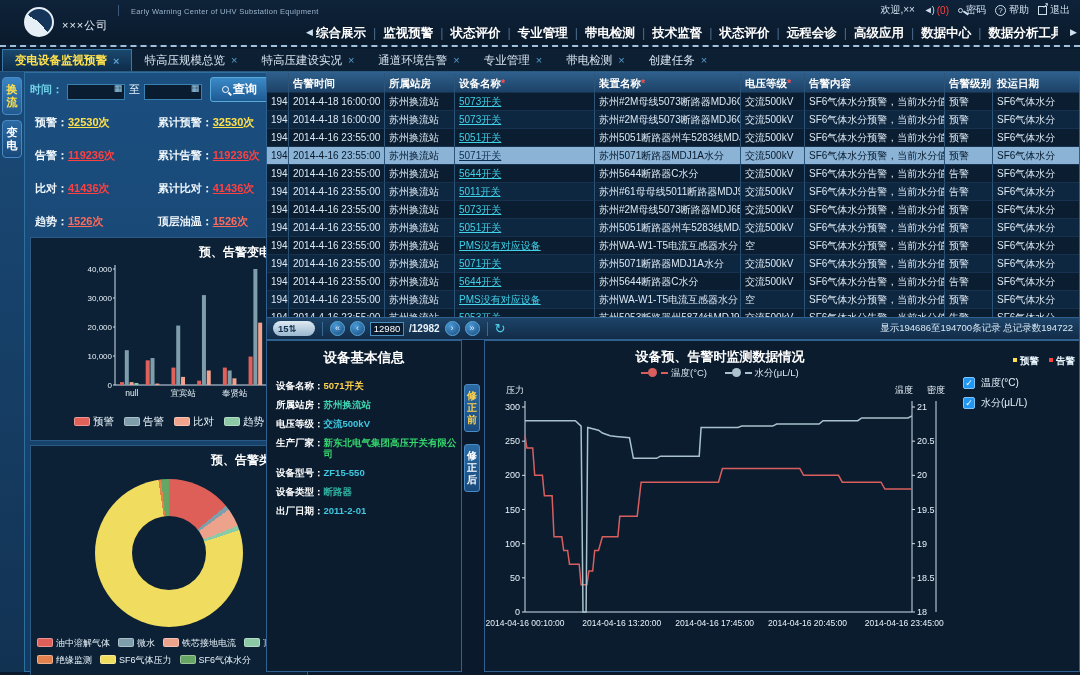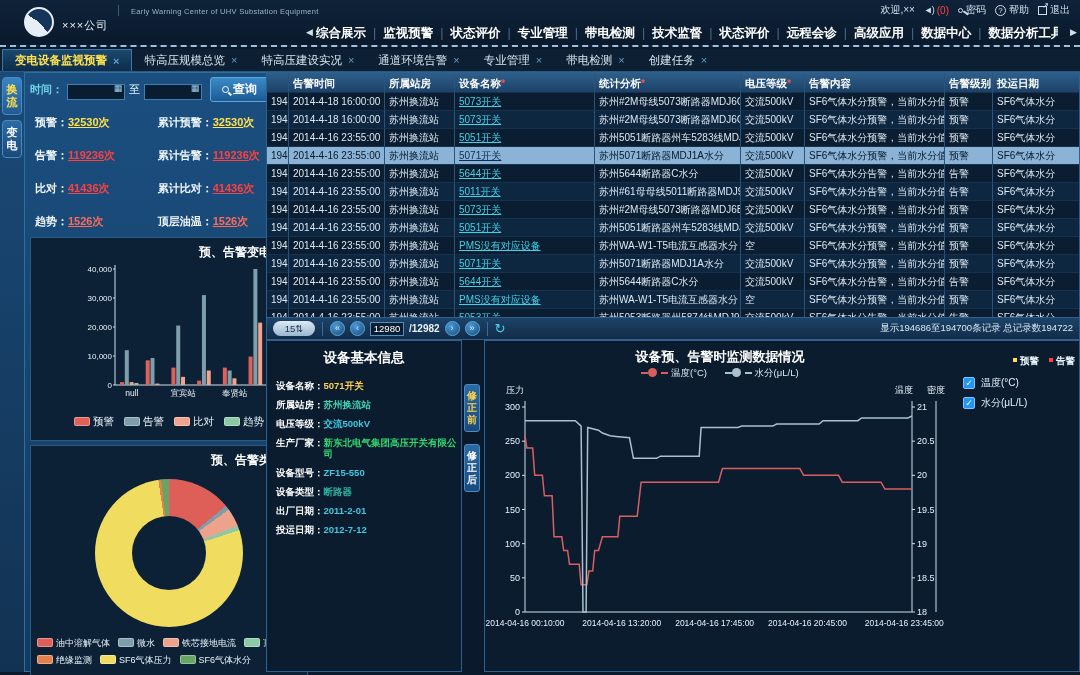--- a/index.html
+++ b/index.html
@@ -90,21 +90,21 @@
   .thead .tcell { line-height:20px; font-weight:bold; font-size:10.5px; color:#fff; }
   .req { color:#ff5050; }
   .link { color:#3fd2e8; text-decoration:underline; cursor:pointer; }
   .trow.sel .link { color:#0a2f52; }
 
   
   .pagebar { position:absolute; top:246px; left:0; width:814px; height:22px;
     background:linear-gradient(#1c4368,#122c48); border:1px solid #2f6090; border-top:none;
     display:flex; align-items:center; gap:5px; padding:0 6px; font-size:10px; }
   .psel { width:42px; height:15px; background:linear-gradient(#dfe9f2,#9ab8d0); border-radius:8px; color:#12304e;
-    display:flex; justify-content:center; align-items:center; padding:0 5px; font-size:9.5px; font-weight:normal; cursor:pointer; }
+    display:flex; justify-content:flex-start; align-items:center; padding:0 5px; font-size:9.5px; font-weight:bold; cursor:pointer; }
   .pdiv { width:1px; height:14px; background:#3a6a96; margin:0 2px; }
   .pbtn { width:15px; height:15px; border-radius:50%; background:radial-gradient(circle at 35% 30%,#4a9ad8,#1a4a7c);
     border:1px solid #5aaad8; color:#dff0ff; font-size:9px; line-height:12px; text-align:center; cursor:pointer; }
   .pinput { width:34px; height:14px; background:#0a1c30; border:1px solid #4a90c0; color:#fff; font-size:9.5px; text-align:center; }
   .ptotal { color:#e8f2fa; font-weight:bold; }
   .refresh { color:#4ad0e8; font-size:13px; cursor:pointer; }
   .pinfo { margin-left:auto; color:#d8e8f4; font-size:9.5px; }
 
   
   .bottom { position:absolute; top:268px; left:0; width:814px; height:332px; display:flex; }
@@ -315,21 +315,21 @@
   </div>
 </div>
 
 <div class="right-col">
   <div class="table-wrap" id="alarm-table">
       <div class="trow thead">
         <div class="tcell" style="width: 22px;"><span></span></div>
         <div class="tcell" style="width: 96px;"><span>告警时间</span></div>
         <div class="tcell" style="width: 70px;"><span>所属站房</span></div>
         <div class="tcell" style="width: 140px;"><span>设备名称</span><span class="req">*</span></div>
-        <div class="tcell" style="width: 146px;"><span>统计分析</span><span class="req">*</span></div>
+        <div class="tcell" style="width: 146px;"><span>装置名称</span><span class="req">*</span></div>
         <div class="tcell" style="width: 64px;"><span>电压等级</span><span class="req">*</span></div>
         <div class="tcell" style="width: 140px;"><span>告警内容</span></div>
         <div class="tcell" style="width: 48px;"><span>告警级别</span></div>
         <div class="tcell" style="width: 88px;"><span>投运日期</span></div>
       </div>
       <div class="trow odd">
         <div class="tcell" style="width: 22px;">194</div>
         <div class="tcell" style="width: 96px;">2014-4-18 16:00:00</div>
         <div class="tcell" style="width: 70px;">苏州换流站</div>
         <div class="tcell" style="width: 140px;"><span class="link">5073开关</span></div>
@@ -514,24 +514,20 @@
             <span class="lab">设备型号：</span>
             <span style="color: rgb(63, 200, 224);">ZF15-550</span>
           </div>
           <div class="info-row">
             <span class="lab">设备类型：</span>
             <span style="color: rgb(47, 174, 158);">断路器</span>
           </div>
           <div class="info-row">
             <span class="lab">出厂日期：</span>
             <span style="color: rgb(63, 200, 224);">2011-2-01</span>
-          </div>
-          <div class="info-row">
-            <span class="lab">投运日期：</span>
-            <span style="color: rgb(63, 200, 224);">2012-7-12</span>
           </div>
         </div>
     </div>
     <div class="btn-rail" id="btn-rail">
         <div class="vbtn" style="color: rgb(255, 210, 77);">修
 正
 前</div>
         <div class="vbtn" style="color: rgb(255, 255, 255);">修
 正
 后</div>

